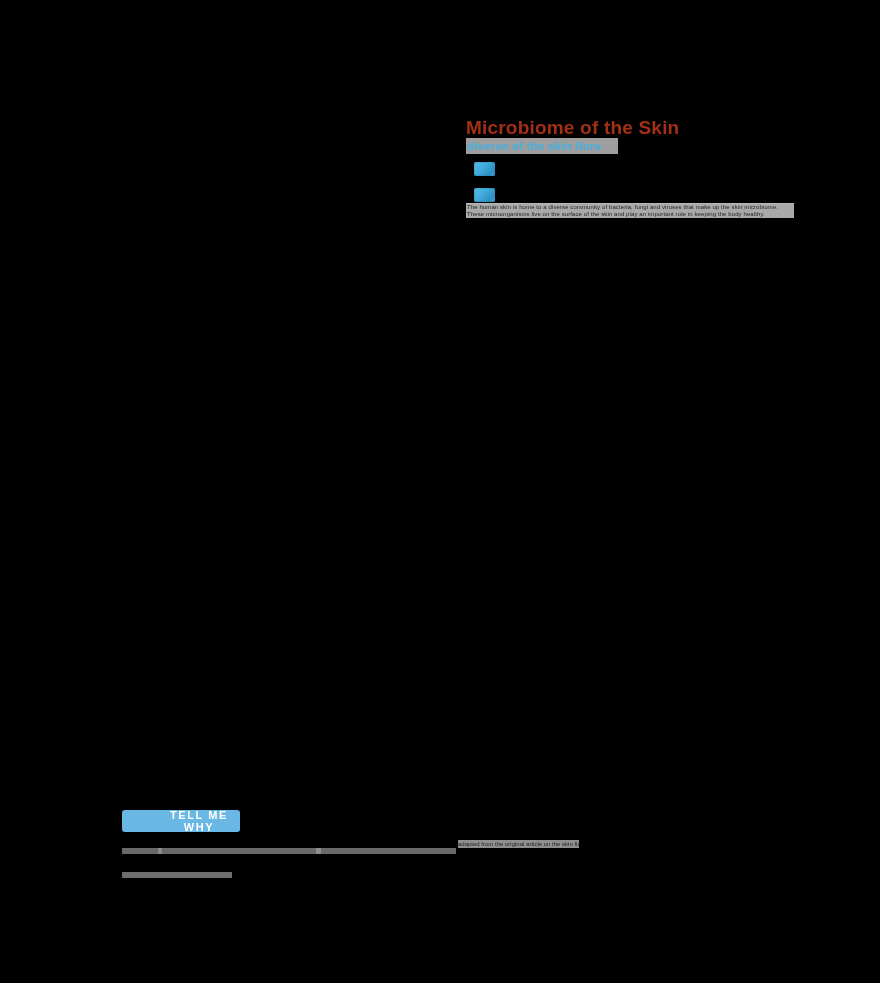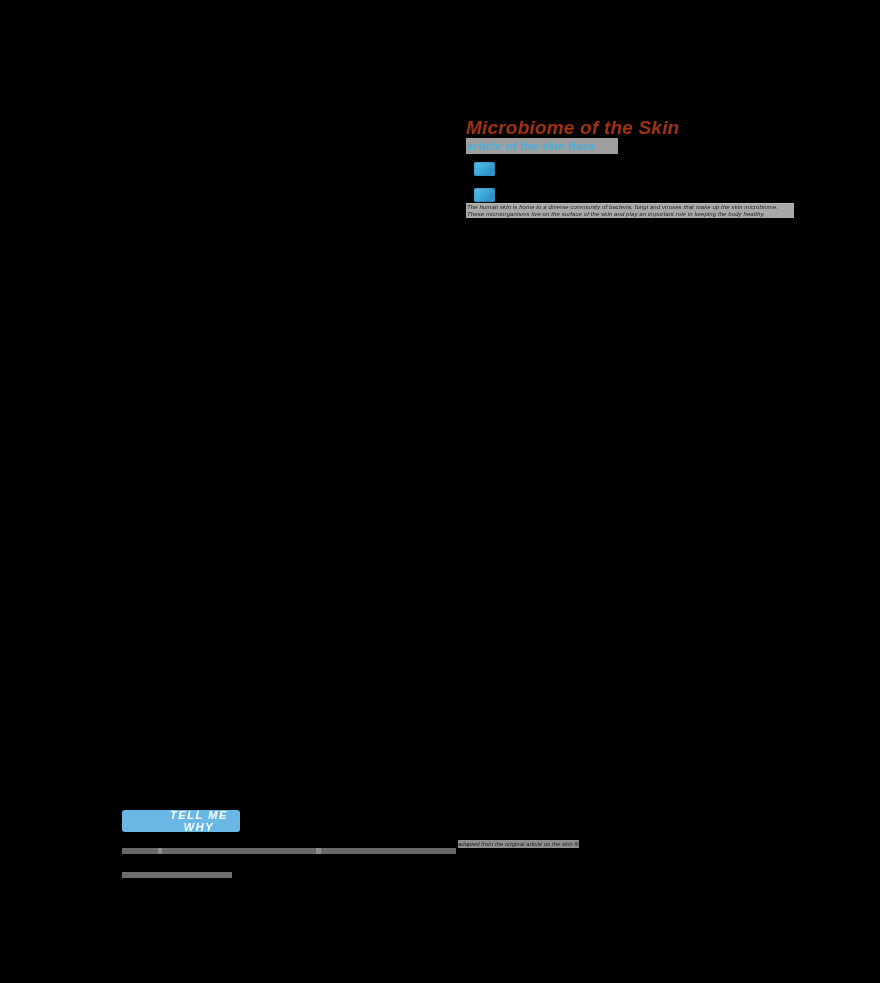--- a/index.html
+++ b/index.html
@@ -1,21 +1,21 @@
 <!DOCTYPE html>
 <html><head>
 <meta charset="utf-8">
 <style>
   html,body{margin:0;padding:0;}
   body{
     width:880px;height:983px;position:relative;overflow:hidden;
     background:#000000;
     font-family:"Liberation Sans", sans-serif;
   }
-  .abs{position:absolute;font-style:italic;}
+  .abs{position:absolute;}
 
   
   .article-title{
     left:466px;top:104px;width:300px;
     font-size:19px;font-weight:bold;letter-spacing:.2px;
     color:#a23012;
   }
 
   
   .subtitle-bar{
@@ -81,21 +81,21 @@
       #8d8d8d 194px 199px,#696969 199px 100%);
   }
   .bar-short{left:122px;top:872px;width:110px;height:6px;background:#6e6e6e;}
 </style>
 </head>
 <body>
 
 <h1 class="abs article-title">Microbiome of the Skin</h1>
 
 <div class="abs subtitle-bar"></div>
-<a class="abs subtitle-link">article of the skin flora</a>
+<a class="abs subtitle-link">diverse of the skin flora</a>
 
 <div class="abs resource-row row-1">
   <span class="thumb-icon"></span>
   <span class="resource-label"></span>
 </div>
 <div class="abs resource-row row-2">
   <span class="thumb-icon"></span>
   <span class="resource-label"></span>
 </div>
 

